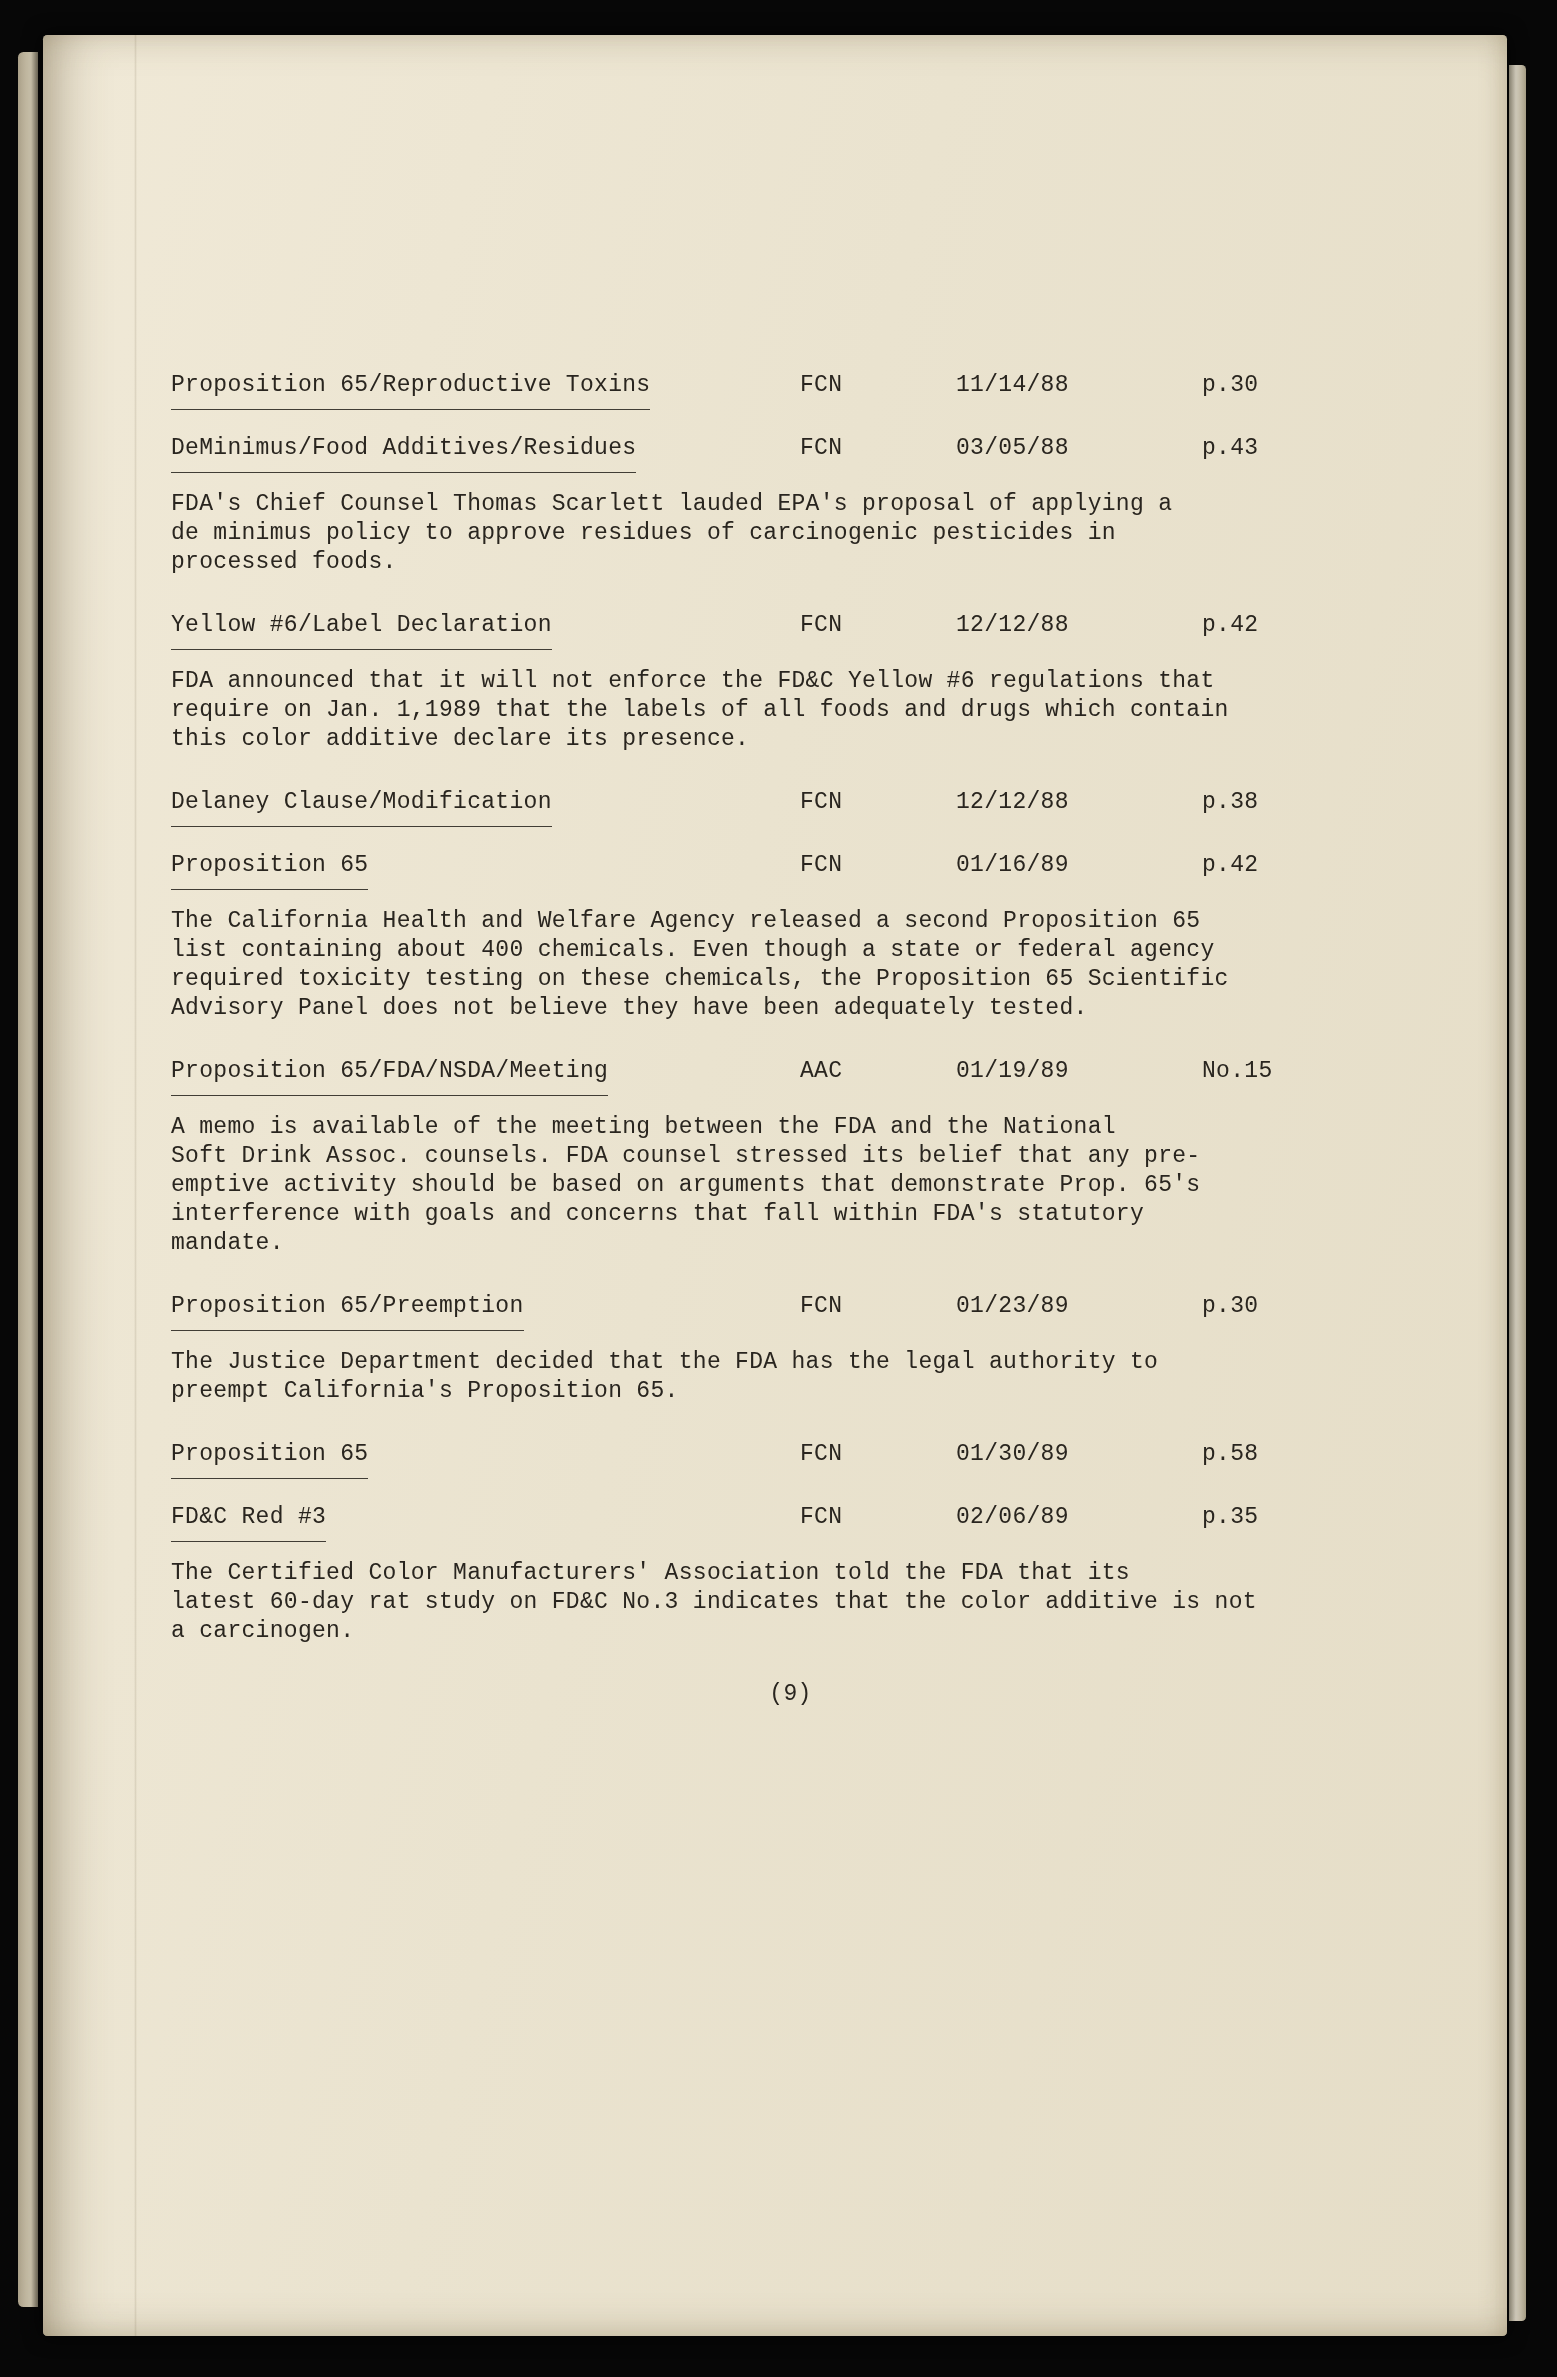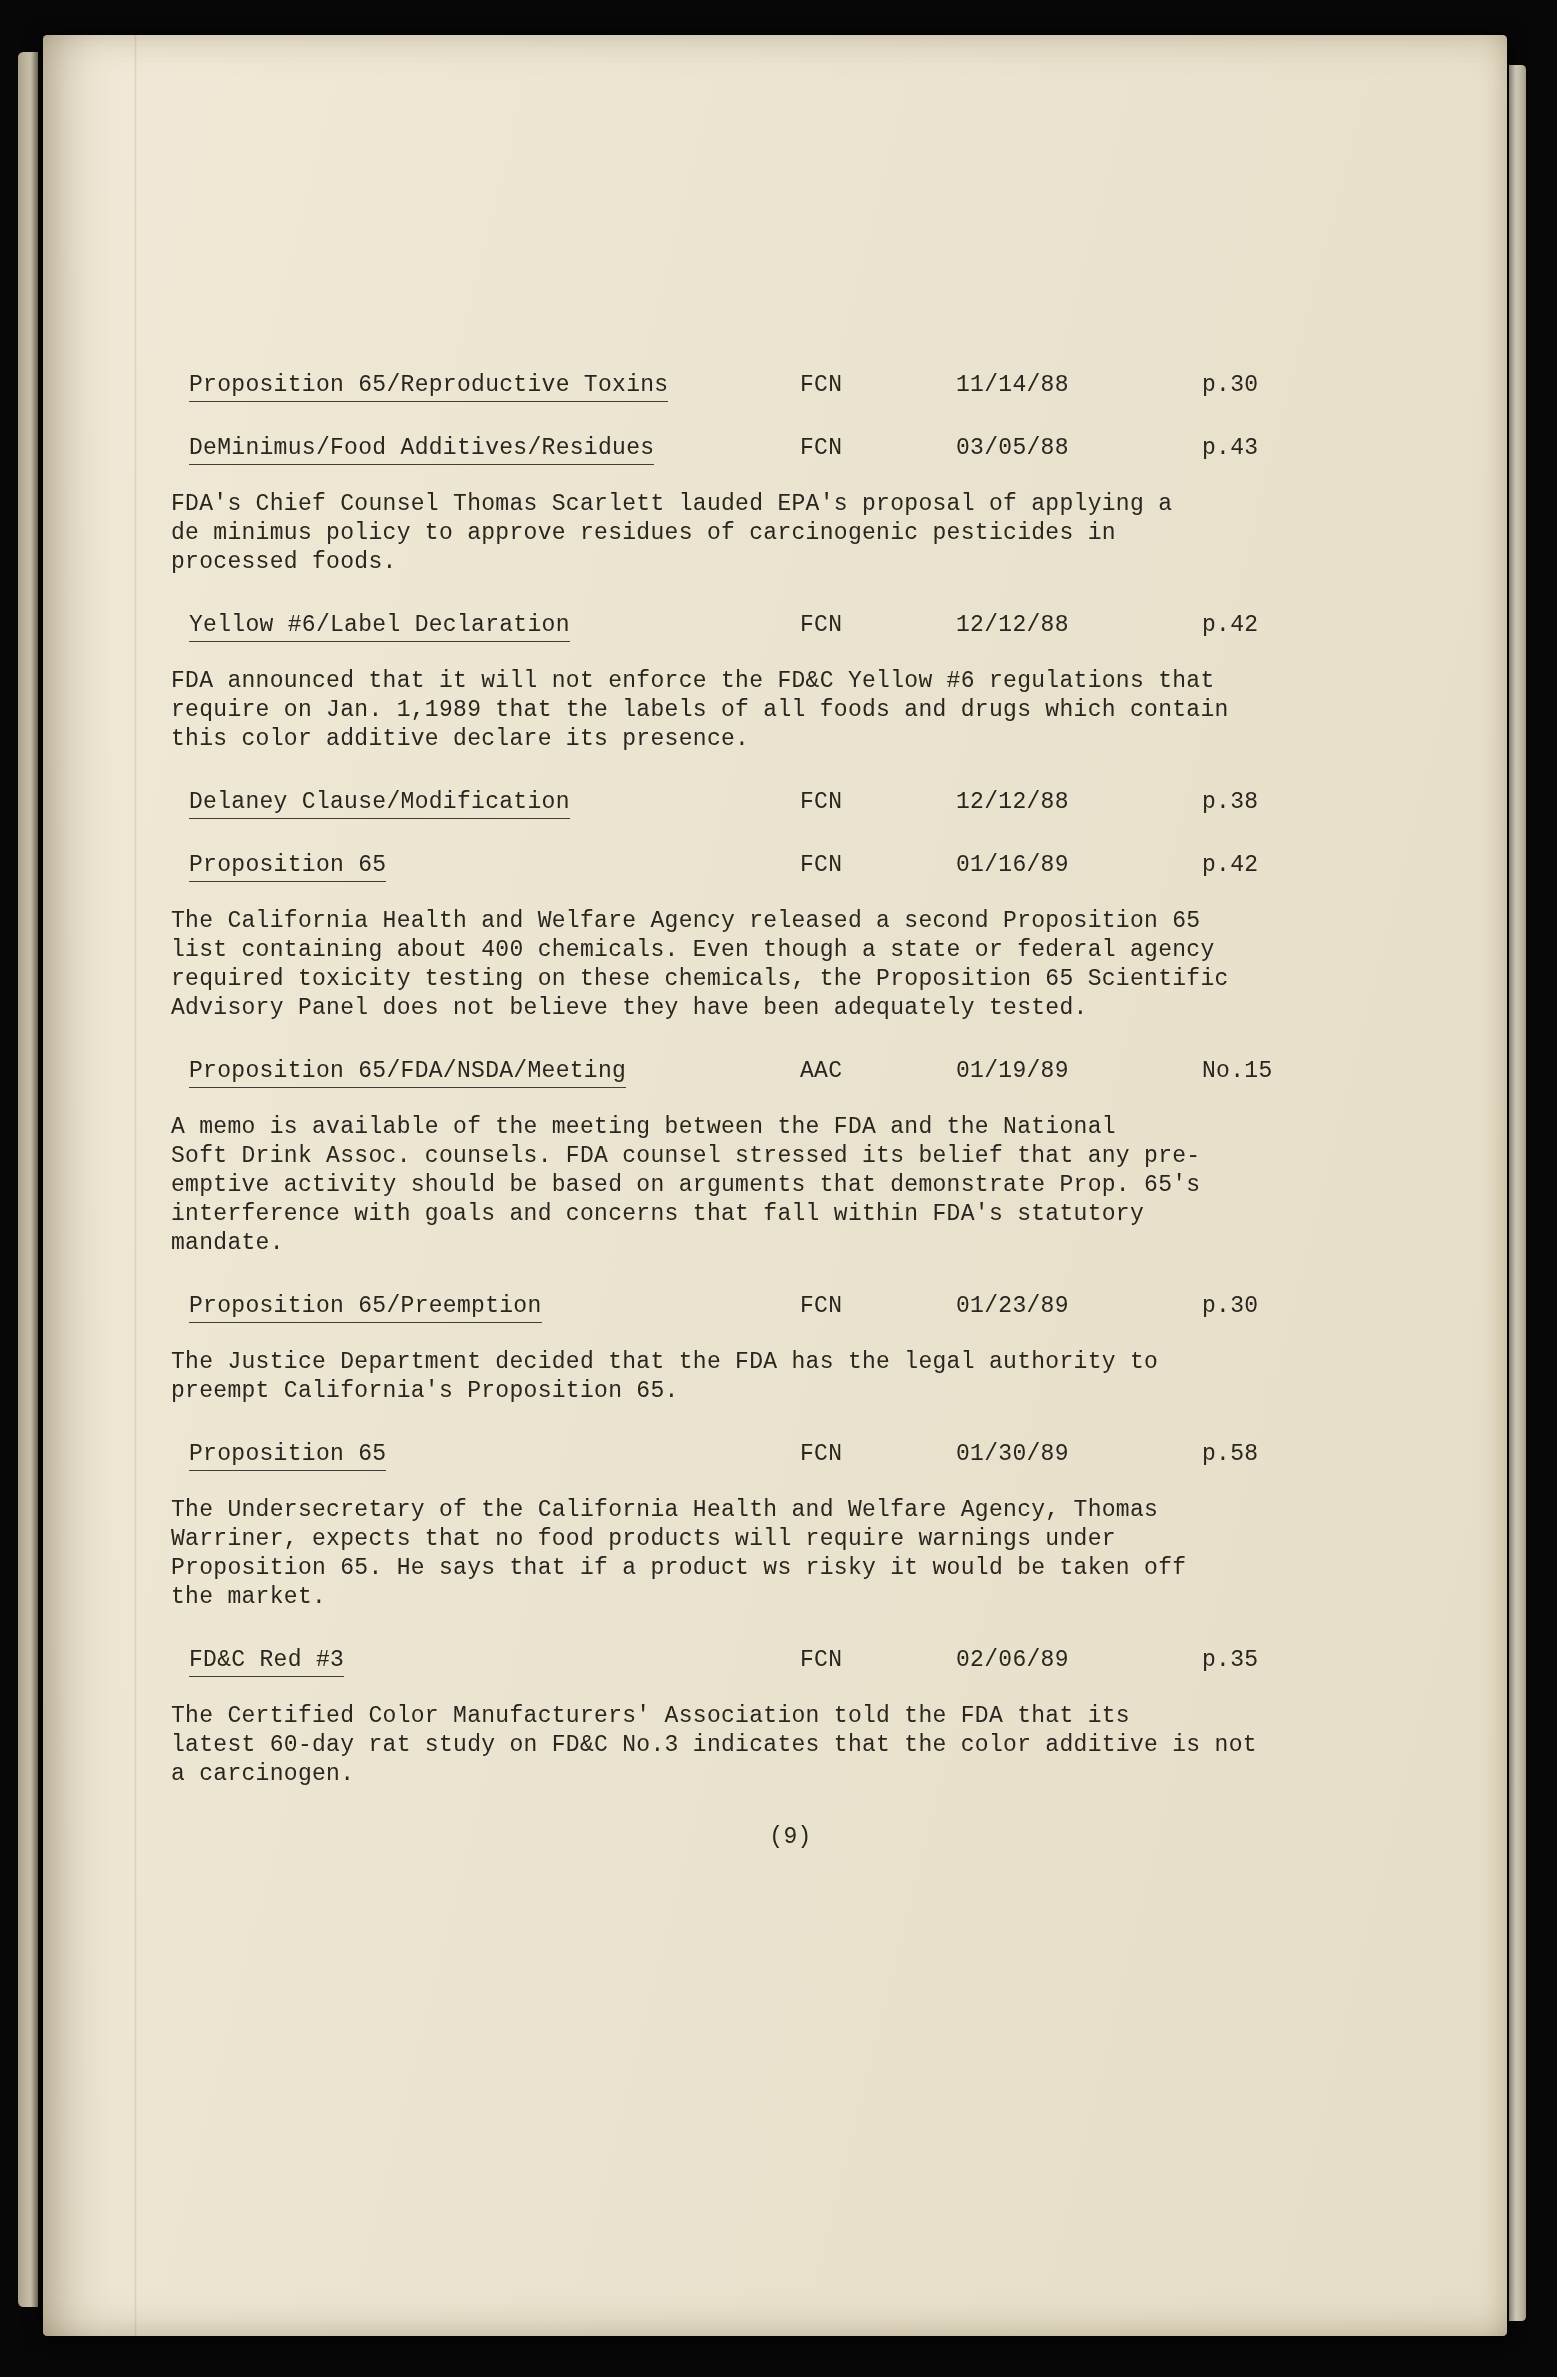--- a/index.html
+++ b/index.html
@@ -47,23 +47,23 @@
     position: absolute;
     left: 128px; top: 336px; width: 1239px;
     color: #29251f;
     font-size: 23px;
     line-height: 29px;
     letter-spacing: 0.3px;
   }
   .entry { margin-bottom: 34px; }
   .head { position: relative; height: 29px; }
   .t {
-    position: absolute; left: 18px; top: 0;
+    position: absolute; left: 0; top: 0;
     border-bottom: 1.6px solid rgba(41, 37, 31, 0.88);
-    padding-bottom: 1px;
+    padding-bottom: 9px;
     white-space: nowrap;
   }
   .s { position: absolute; left: 629px; white-space: nowrap; }
   .d { position: absolute; left: 785px; white-space: nowrap; }
   .r { position: absolute; left: 1031px; white-space: nowrap; }
   .body {
     margin: 27px 0 0 0;
     white-space: pre-line;
   }
   .pagenum {
@@ -163,24 +163,20 @@
 preempt California's Proposition 65.</p>
     </div>
 
     <div class="entry">
       <div class="head">
         <span class="t">Proposition 65</span>
         <span class="s">FCN</span>
         <span class="d">01/30/89</span>
         <span class="r">p.58</span>
       </div>
-      <p class="body">The Undersecretary of the California Health and Welfare Agency, Thomas
-Warriner, expects that no food products will require warnings under
-Proposition 65. He says that if a product ws risky it would be taken off
-the market.</p>
     </div>
 
     <div class="entry">
       <div class="head">
         <span class="t">FD&amp;C Red #3</span>
         <span class="s">FCN</span>
         <span class="d">02/06/89</span>
         <span class="r">p.35</span>
       </div>
       <p class="body">The Certified Color Manufacturers' Association told the FDA that its

